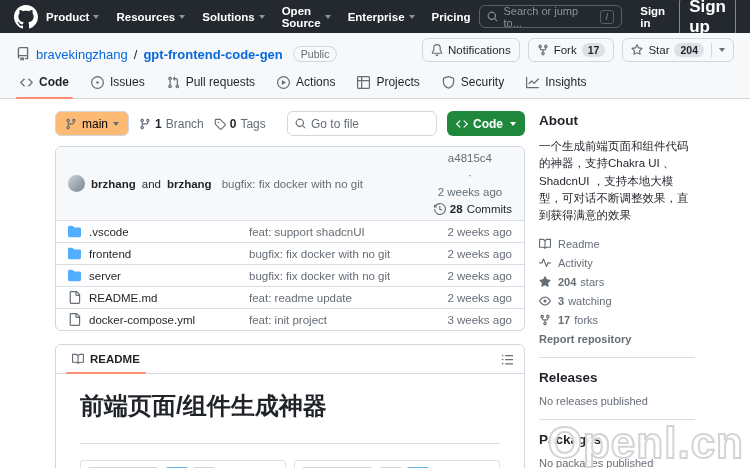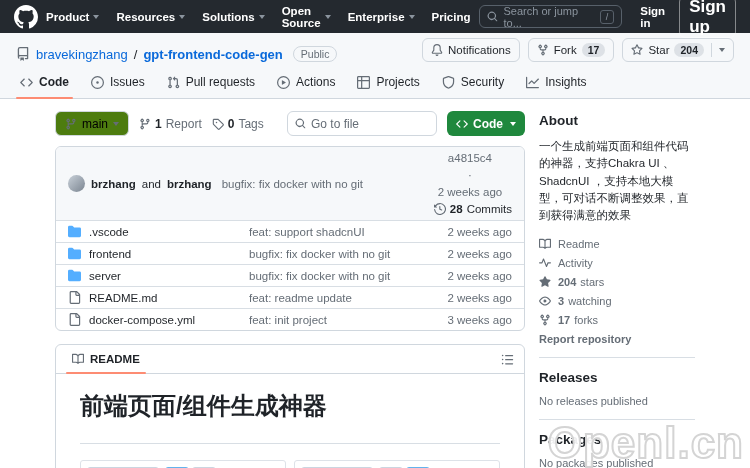--- a/index.html
+++ b/index.html
@@ -42,21 +42,21 @@
   .tab.active { font-weight:bold; }
   .tab.active::after { content:''; position:absolute; left:4px; right:4px; bottom:-1px; height:2px; border-radius:3px; background:#fd8c73; }
 
   
   .layout { display:flex; padding:12px 55px 0; gap:14px; align-items:flex-start; }
   .main-col { flex:1; min-width:0; }
   .side-col { width:156px; flex-shrink:0; padding-top:2px; }
 
   
   .branch-row { display:flex; align-items:center; gap:10px; margin-bottom:10px; }
-  .branch-btn { display:flex; align-items:center; gap:5px; background:#4d7c0f; border:1px solid #d0d7de; border-radius:6px; height:25px; padding:0 9px; font-size:12px; cursor:pointer; }
+  .branch-btn { display:flex; align-items:center; gap:5px; background:#fdba74; border:1px solid #d0d7de; border-radius:6px; height:25px; padding:0 9px; font-size:12px; cursor:pointer; }
   .branch-btn .caret { color:#656d76; }
   .count-link { display:flex; align-items:center; gap:4px; font-size:12px; color:#656d76; cursor:pointer; }
   .count-link b { color:#1f2328; }
   .goto-box { margin-left:auto; width:150px; height:25px; border:1px solid #d0d7de; border-radius:6px; background:#fff; display:flex; align-items:center; gap:5px; padding:0 7px; color:#656d76; font-size:12px; }
   .code-btn { display:flex; align-items:center; gap:5px; background:#1f883d; color:#fff; border:none; border-radius:6px; height:25px; padding:0 9px; font-size:12px; font-weight:bold; cursor:pointer; }
   .code-btn .oi { fill:#fff; }
   .code-btn .caret { color:#fff; margin-left:2px; }
 
   
   .file-table { border:1px solid #d0d7de; border-radius:6px; overflow:hidden; }
@@ -250,21 +250,21 @@
             <path d="M9.5 3.25a2.25 2.25 0 1 1 3 2.122V6A2.5 2.5 0 0 1 10 8.5H6a1 1 0 0 0-1 1v1.128a2.251 2.251 0 1 1-1.5 0V5.372a2.25 2.25 0 1 1 1.5 0v1.836A2.493 2.493 0 0 1 6 7h4a1 1 0 0 0 1-1v-.628A2.25 2.25 0 0 1 9.5 3.25Zm-6 0a.75.75 0 1 0 1.5 0 .75.75 0 0 0-1.5 0Zm8.25-.75a.75.75 0 1 0 0 1.5.75.75 0 0 0 0-1.5ZM4.25 12a.75.75 0 1 0 0 1.5.75.75 0 0 0 0-1.5Z"></path>
           </svg>
         <span>main</span>
         <span class="caret"></span>
       </button>
       <a class="count-link">
         <svg class="oi" width="12" height="12" viewBox="0 0 16 16">
             <path d="M9.5 3.25a2.25 2.25 0 1 1 3 2.122V6A2.5 2.5 0 0 1 10 8.5H6a1 1 0 0 0-1 1v1.128a2.251 2.251 0 1 1-1.5 0V5.372a2.25 2.25 0 1 1 1.5 0v1.836A2.493 2.493 0 0 1 6 7h4a1 1 0 0 0 1-1v-.628A2.25 2.25 0 0 1 9.5 3.25Zm-6 0a.75.75 0 1 0 1.5 0 .75.75 0 0 0-1.5 0Zm8.25-.75a.75.75 0 1 0 0 1.5.75.75 0 0 0 0-1.5ZM4.25 12a.75.75 0 1 0 0 1.5.75.75 0 0 0 0-1.5Z"></path>
           </svg>
         <b>1</b>
-        <span>Report</span>
+        <span>Branch</span>
       </a>
       <a class="count-link">
         <svg class="oi" width="12" height="12" viewBox="0 0 16 16">
             <path d="M1 7.775V2.75C1 1.784 1.784 1 2.75 1h5.025c.464 0 .91.184 1.238.513l6.25 6.25a1.75 1.75 0 0 1 0 2.474l-5.026 5.026a1.75 1.75 0 0 1-2.474 0l-6.25-6.25A1.752 1.752 0 0 1 1 7.775Zm1.5 0c0 .066.026.13.073.177l6.25 6.25a.25.25 0 0 0 .354 0l5.025-5.025a.25.25 0 0 0 0-.354l-6.25-6.25a.25.25 0 0 0-.177-.073H2.75a.25.25 0 0 0-.25.25ZM6 5a1 1 0 1 1 0 2 1 1 0 0 1 0-2Z"></path>
           </svg>
         <b>0</b>
         <span>Tags</span>
       </a>
       <div class="goto-box">
         <svg class="oi" width="11" height="11" viewBox="0 0 16 16">

